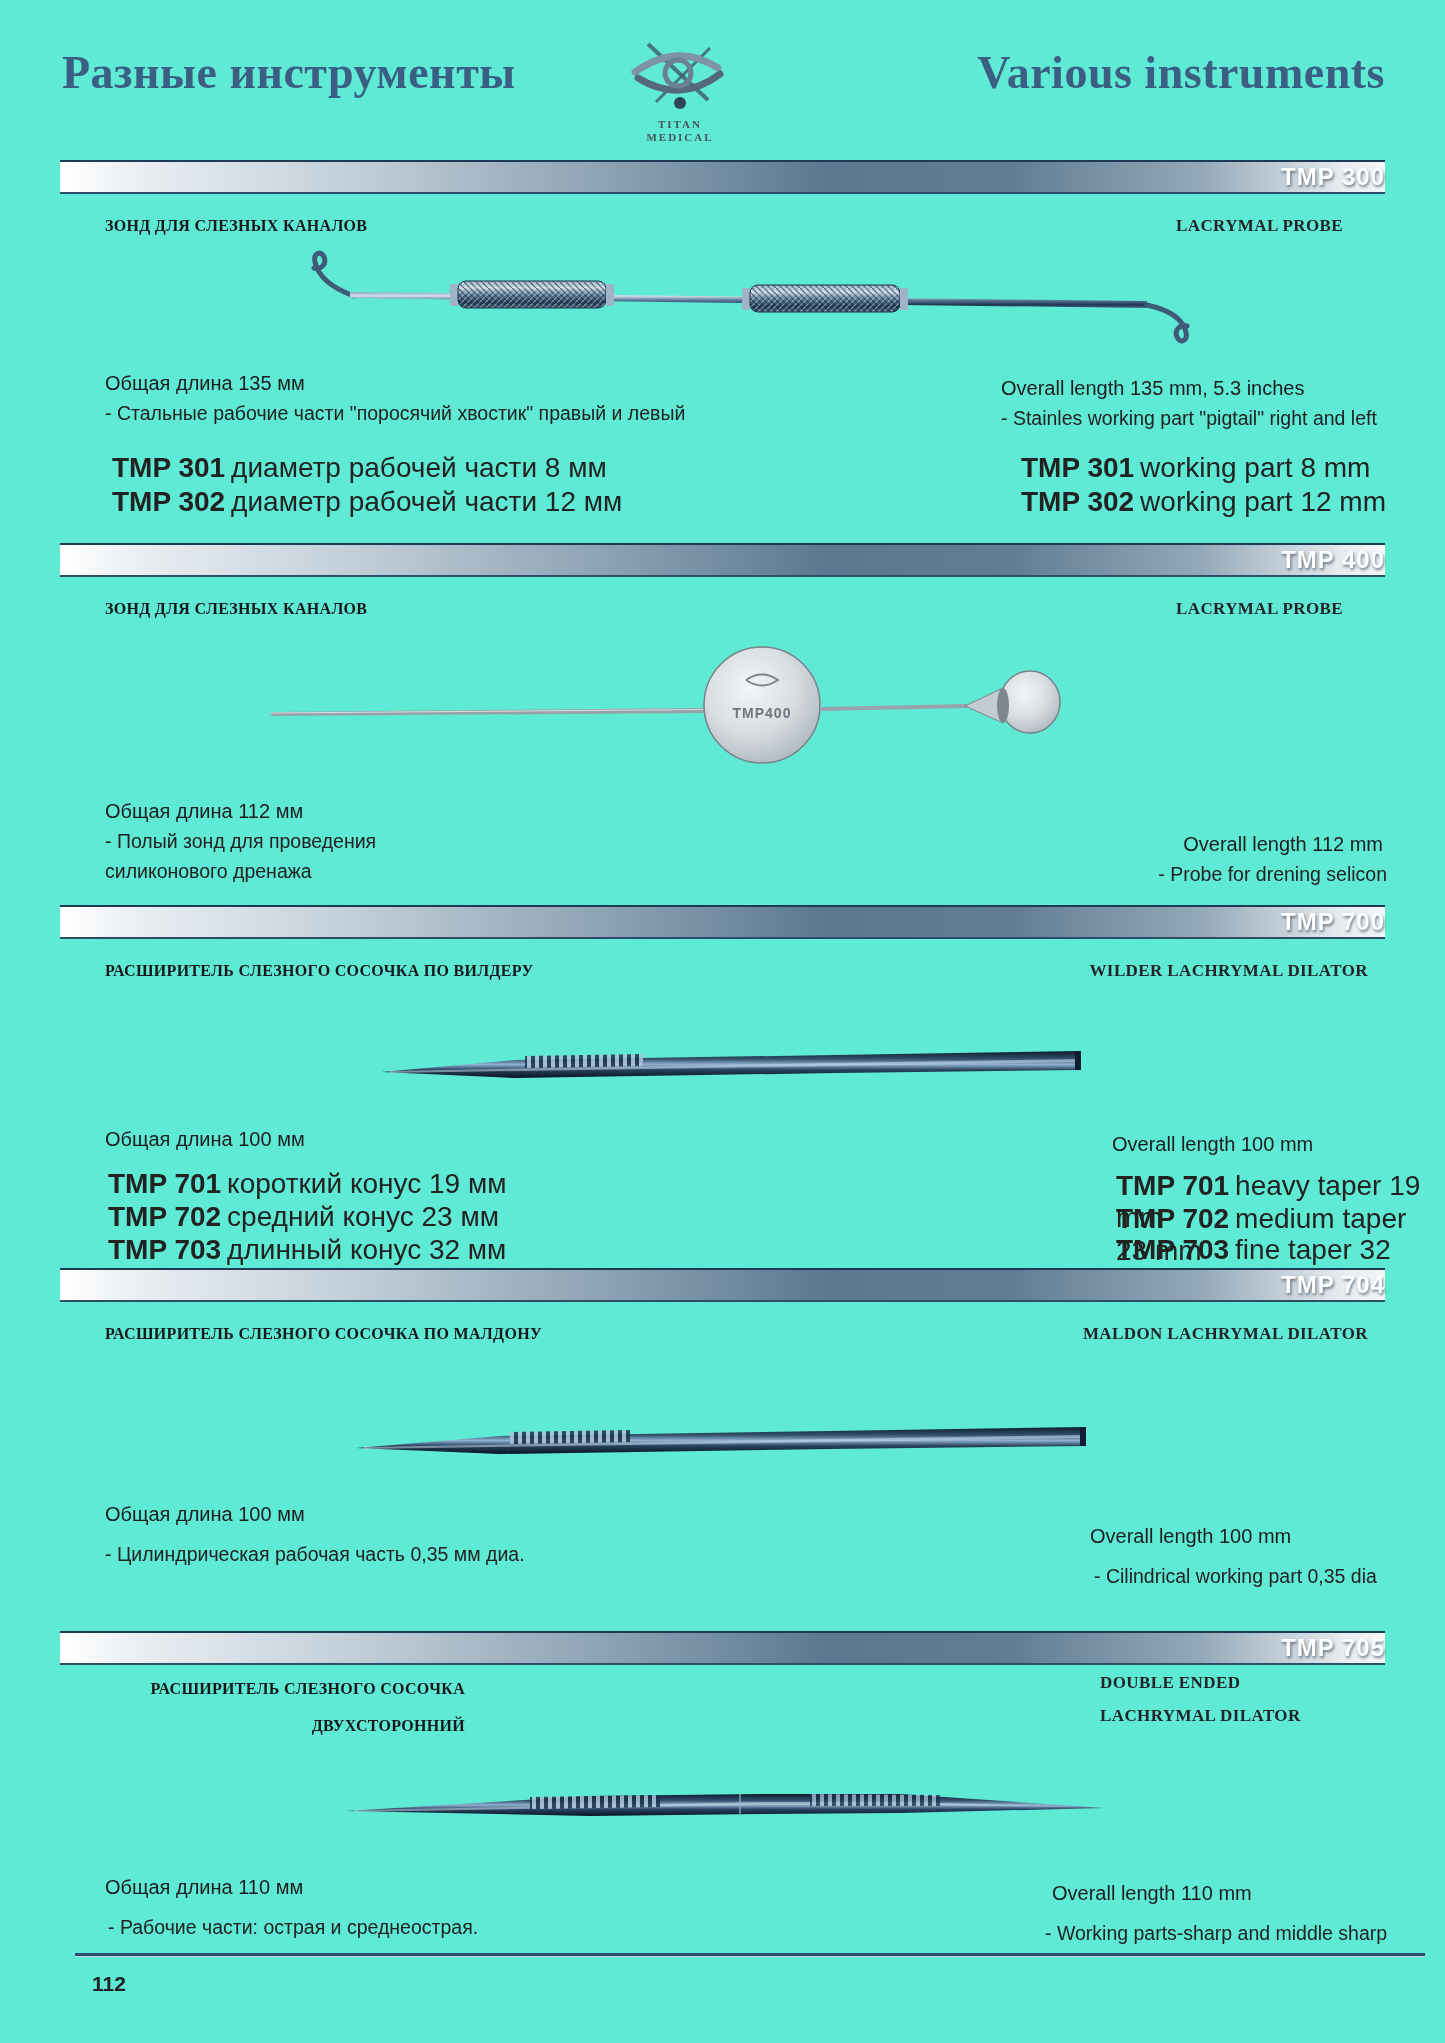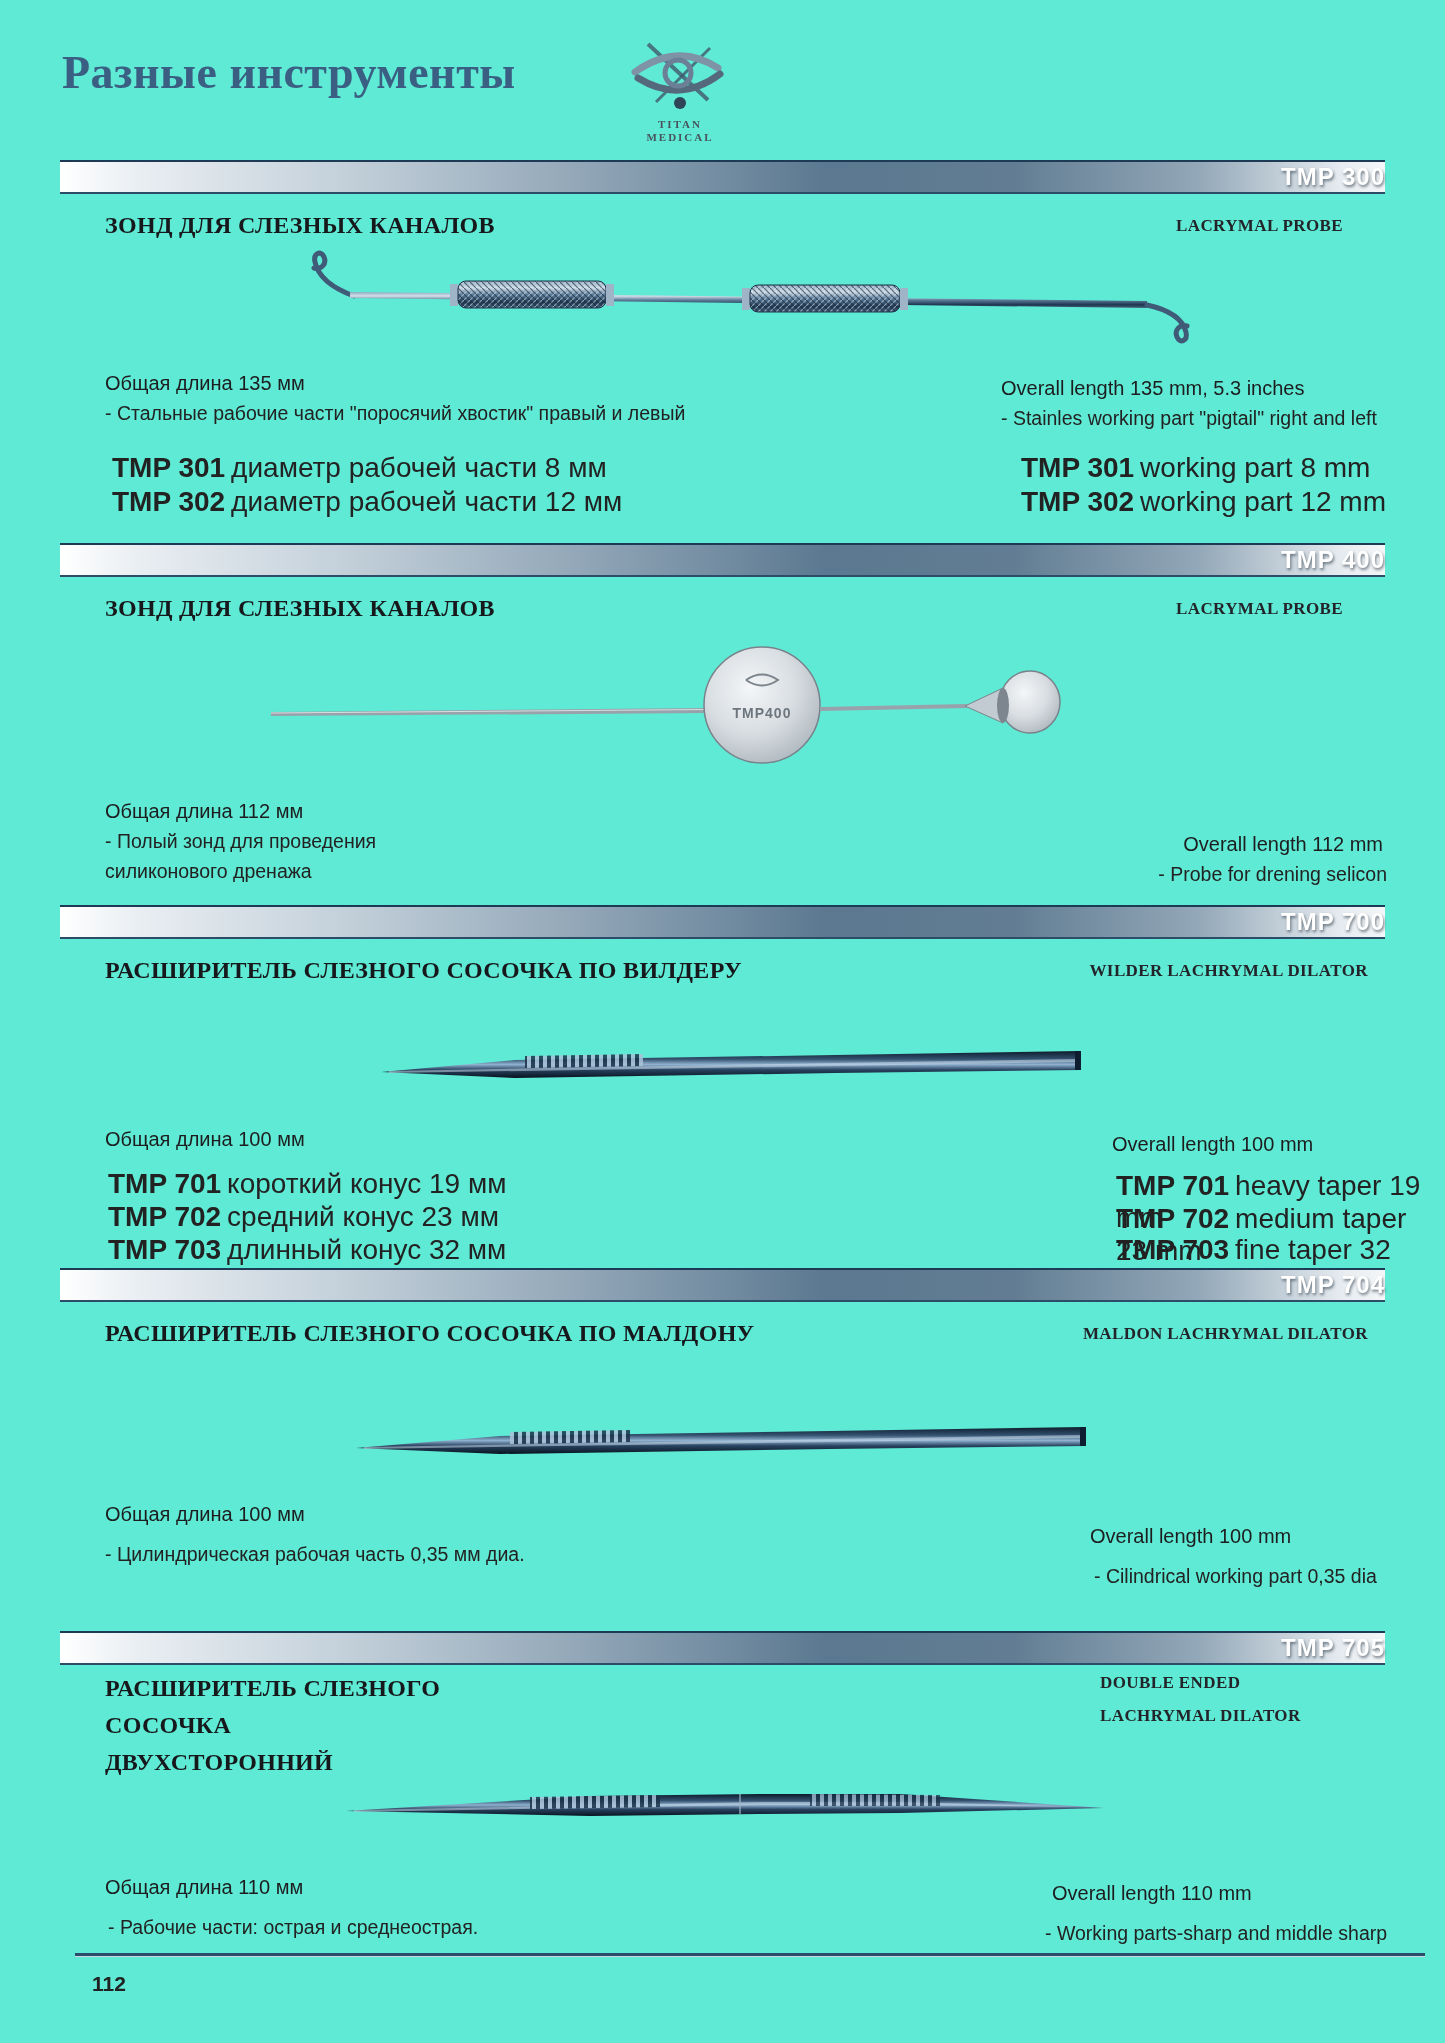--- a/index.html
+++ b/index.html
@@ -18,21 +18,21 @@
   
   .bar{position:absolute;left:60px;width:1325px;height:30px;text-align:right;
        background:linear-gradient(90deg,#ffffff 0%,#e9eef2 6%,#c2cfd9 22%,#8aa0b2 42%,
                   #5b7890 58%,#627d93 72%,#93a8b8 86%,#e8edf1 97%,#f4f6f8 100%);
        border-top:2px solid #1e3b56;border-bottom:2px solid #2c4c68;}
   .bar span{color:#ffffff;font-weight:bold;font-size:24px;line-height:30px;
             letter-spacing:1px;text-shadow:1px 2px 3px rgba(10,25,40,.55);}
 
   
   .hru{position:absolute;left:105px;font-family:"Liberation Serif",serif;font-weight:bold;
-       font-size:24px;color:#17181c;letter-spacing:.3px;line-height:37px;}
+       font-size:16px;color:#17181c;letter-spacing:.3px;line-height:37px;text-align:right;}
   .hen{position:absolute;font-family:"Liberation Serif",serif;font-weight:bold;
        font-size:17px;color:#23242a;letter-spacing:.4px;line-height:33px;}
 
   
   .b20{position:absolute;font-size:20px;font-weight:normal;color:#1d1d1f;}
   .t19{position:absolute;font-size:19.5px;color:#222;}
   .item{position:absolute;font-size:28px;color:#222;}
   .item .c{font-weight:bold;margin-right:6px;}
 
   .photo{position:absolute;}
@@ -87,20 +87,21 @@
       <path d="M15 32 Q58 2 98 28" stroke="#7e93a6" stroke-width="7" fill="none" stroke-linecap="round"></path>
       <path d="M18 38 Q60 64 100 34" stroke="#55697c" stroke-width="7" fill="none" stroke-linecap="round"></path>
       <circle cx="58" cy="33" r="13" fill="none" stroke="#6b8096" stroke-width="5"></circle>
       <circle cx="60" cy="63" r="6" fill="#2f4458"></circle>
     </svg>
     <div class="logo-text">
       <div>TITAN</div>
       <div>MEDICAL</div>
     </div>
   </div>
+  <h1 class="title en">Various instruments</h1>
 
   <section>
     <div class="bar" style="top:160px">
       <span>TMP 300</span>
     </div>
     <div class="hru" style="top:207px">ЗОНД ДЛЯ СЛЕЗНЫХ КАНАЛОВ</div>
     <div class="hen" style="top:209px;right:102px">LACRYMAL PROBE</div>
 
     <div class="photo" style="left:290px;top:246px">
       <svg width="920" height="100" viewBox="0 0 920 100">

